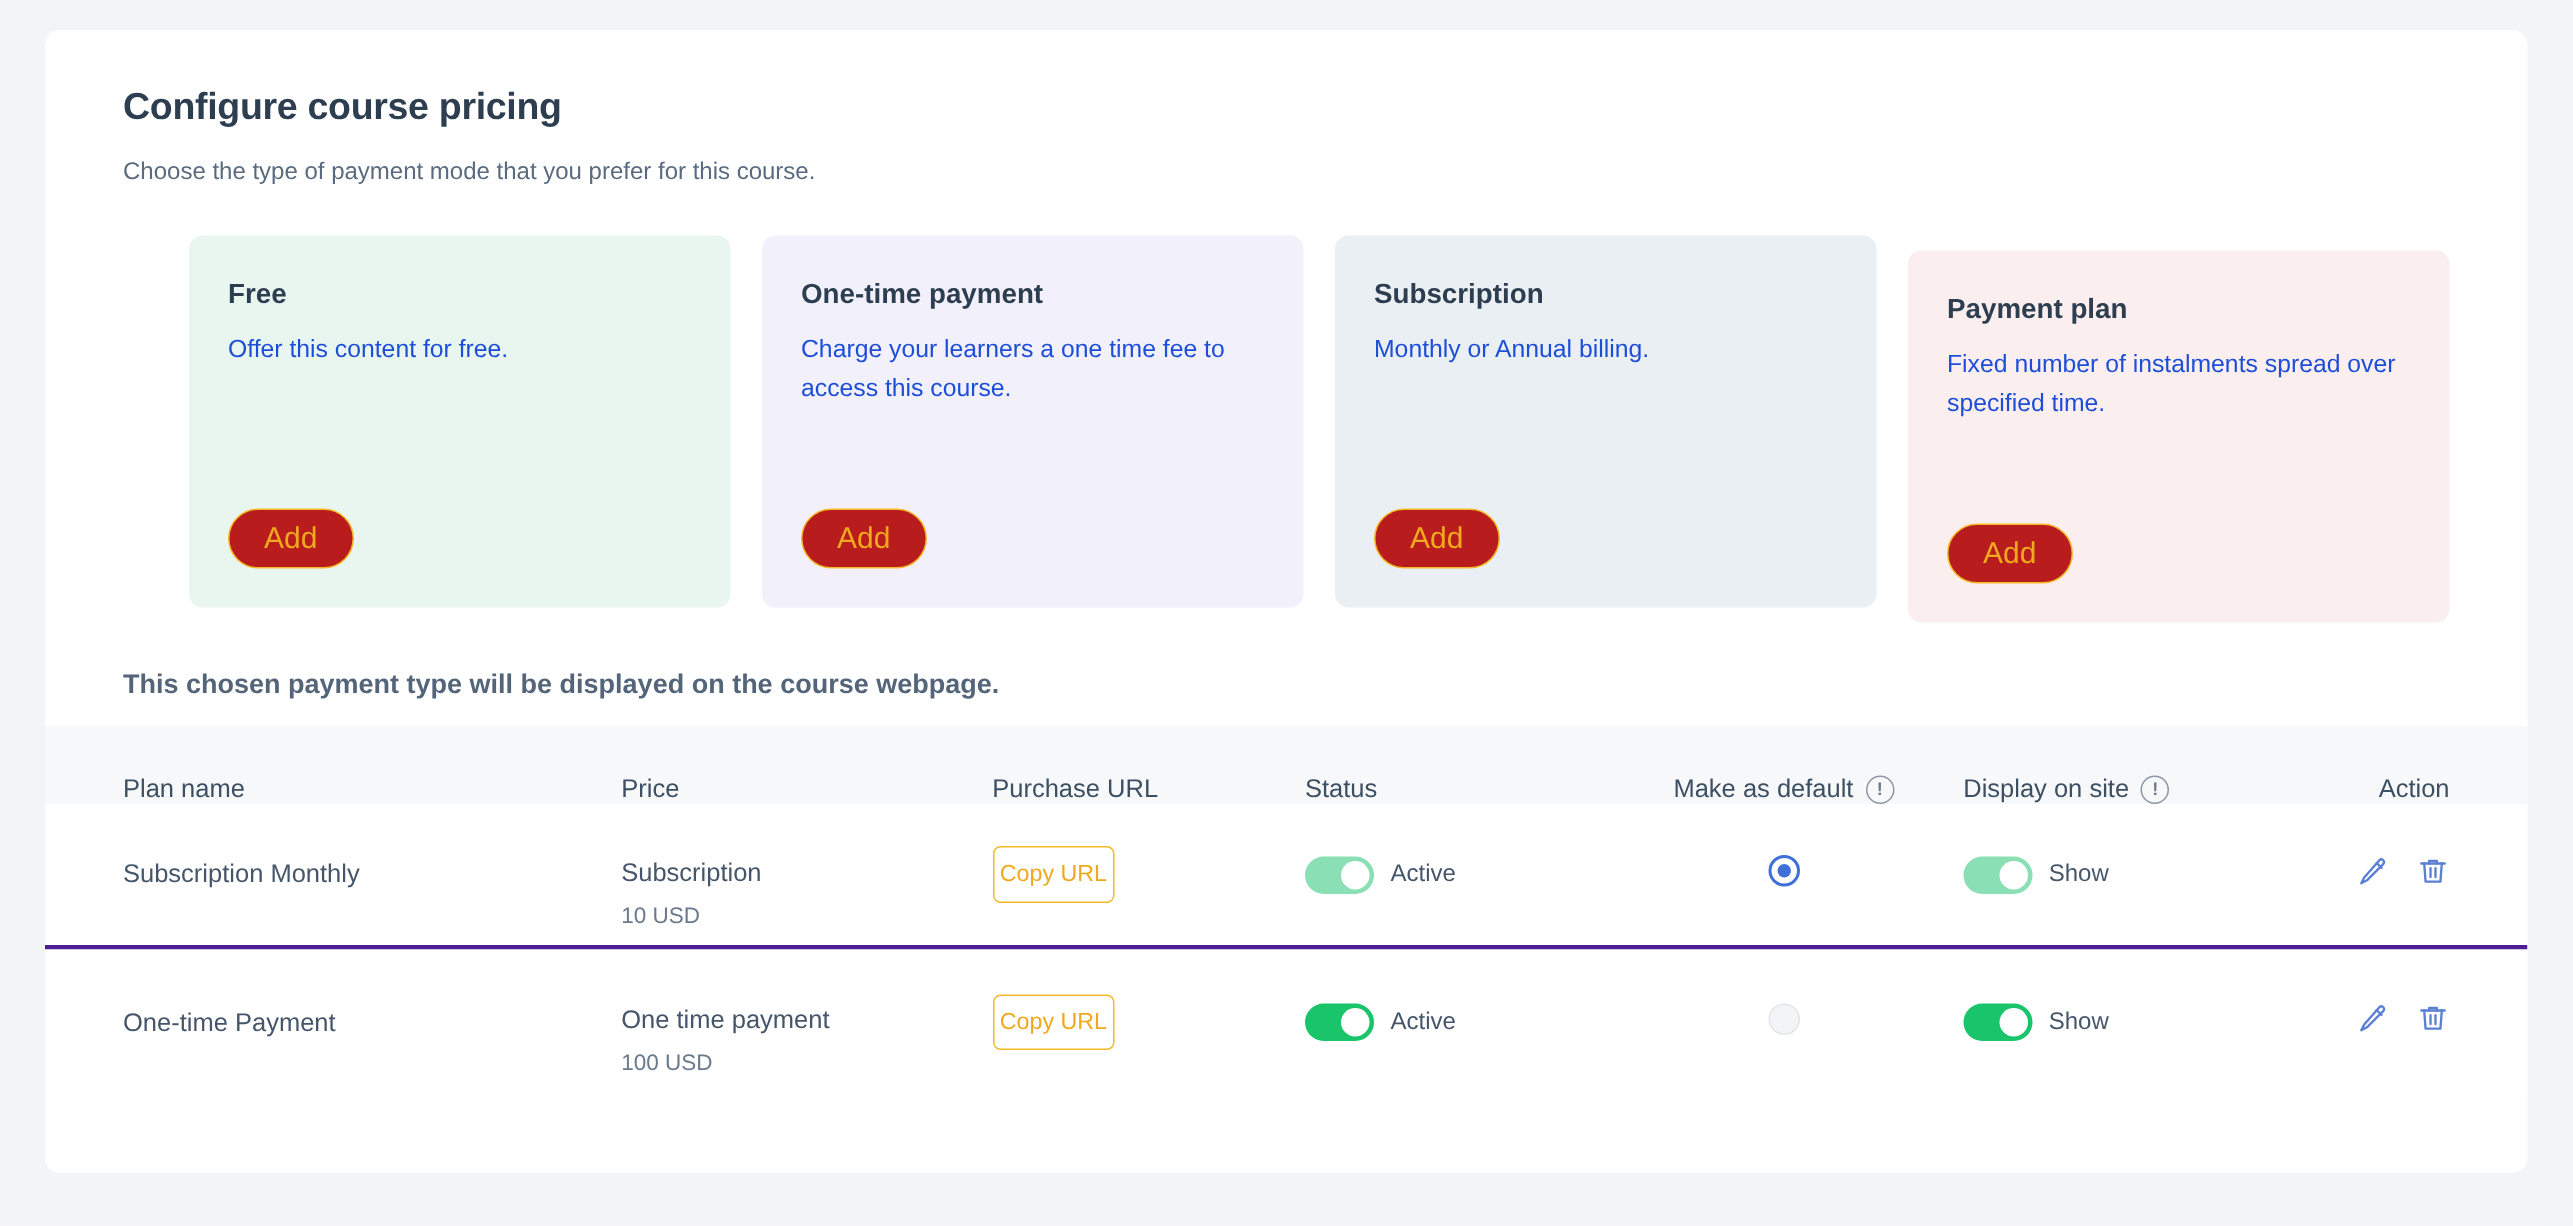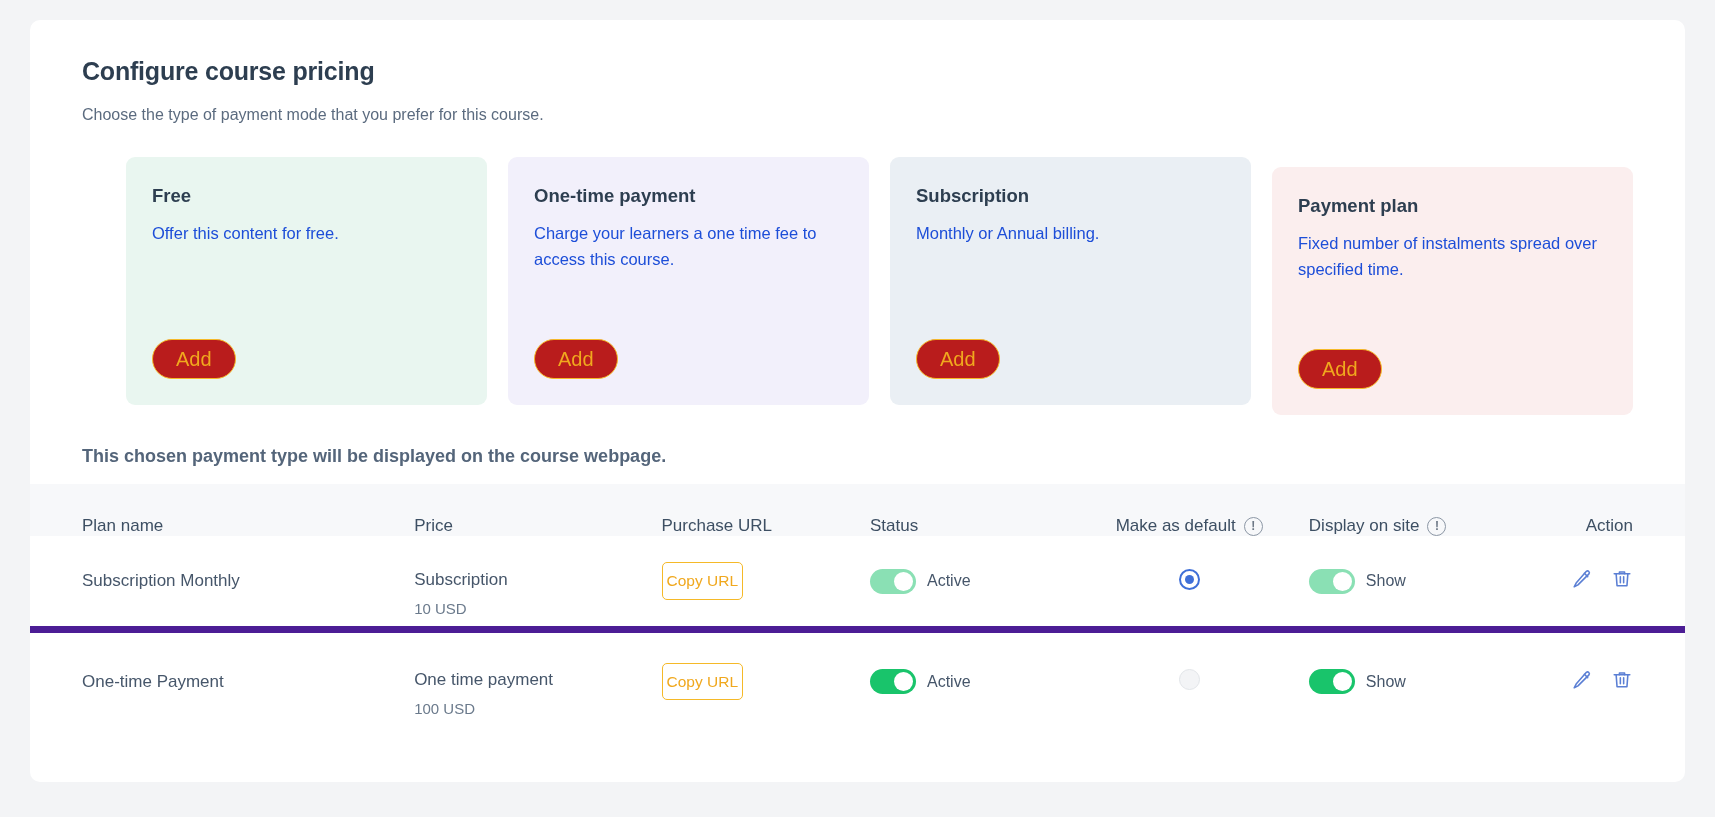--- a/index.html
+++ b/index.html
@@ -96,21 +96,21 @@
     height: 52px;
     display: flex;
     align-items: flex-end;
     padding: 0 52px;
   }
   .trow {
     height: 97px;
     display: flex;
     align-items: center;
     padding: 0 52px;
-    border-bottom: 7px solid #4c1d95;
+    border-bottom: 3px solid #4c1d95;
     background: #fff;
   }
   .trow.last { border-bottom: none; }
 
   .c-plan   { width: 333px; }
   .c-price  { width: 248px; margin-top: 24px; }
   .c-url    { width: 209px; }
   .c-status { width: 200px; }
   .c-default{ width: 240px; text-align: center; }
   .c-display{ width: 215px; }

